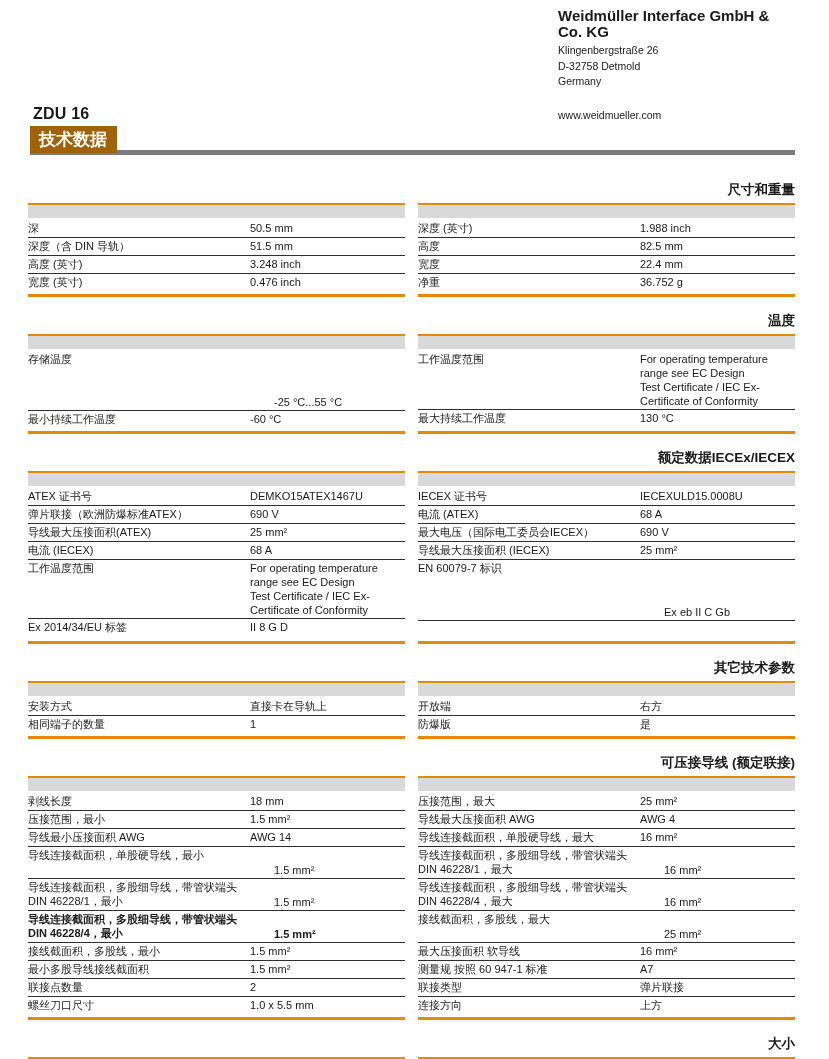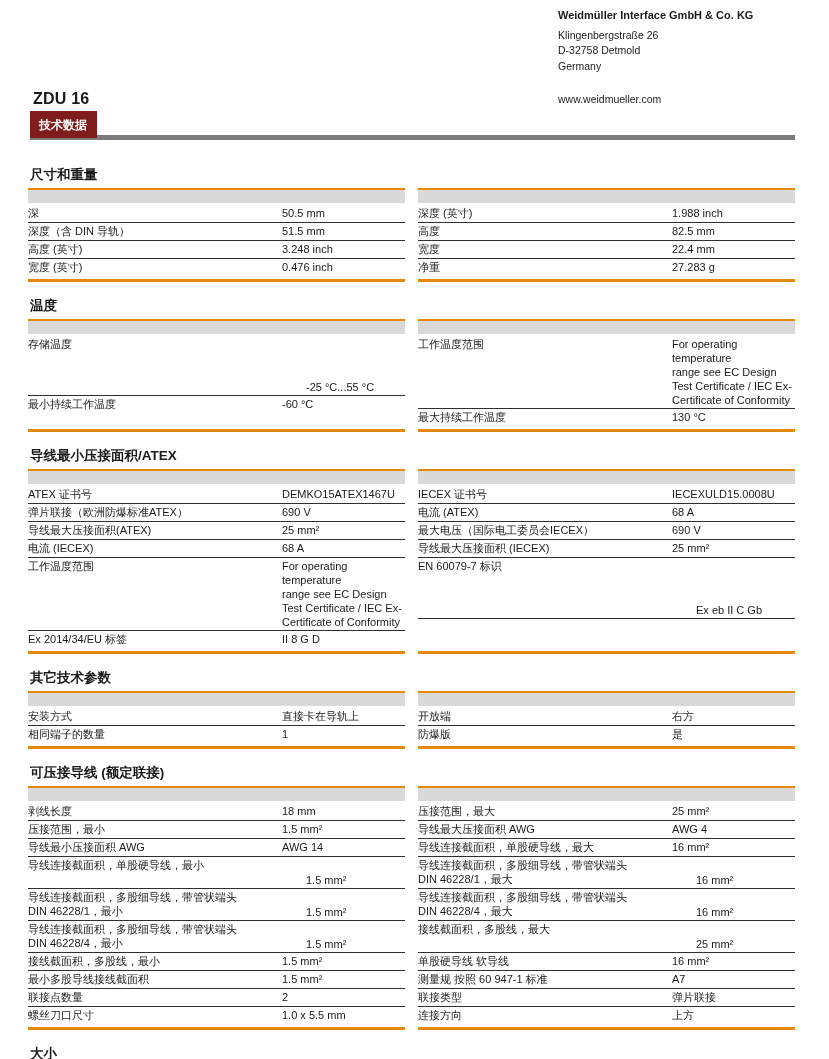--- a/index.html
+++ b/index.html
@@ -9,49 +9,49 @@
     color:#1a1a1a;
     -webkit-font-smoothing:antialiased;
     box-sizing:border-box;
   }
   .page{padding:8px 34px 20px 28px;box-sizing:border-box;}
 
   
   .hdr{display:flex;justify-content:space-between;align-items:flex-end;}
   .product{font-size:16px;font-weight:bold;margin:2px 0 0 5px;letter-spacing:.2px;}
   .company{width:237px;font-size:10.5px;line-height:15.5px;}
-  .company .name{font-weight:bold;font-size:11px;margin-bottom:4px;}
+  .company .name{font-weight:bold;font-size:15px;margin-bottom:4px;}
   .company .site{margin-top:18px;}
 
   
   .banner{position:relative;margin-top:3px;height:29px;}
   .banner .bar{position:absolute;left:2px;right:0;bottom:0;height:5px;background:#7b7b7b;}
   .banner .box{
     position:absolute;left:2px;top:0;z-index:1;
-    background:#7f1d1d;color:#ffffff;
-    font-weight:bold;font-size:12px;line-height:18px;
+    background:#a16207;color:#ffffff;
+    font-weight:bold;font-size:17px;line-height:18px;
     padding:5px 10px 4px 9px;
   }
 
   
   #sections{margin-top:26px;}
   .section{margin-top:15px;}
   .section:first-child{margin-top:0;}
-  .section-title{font-size:13.5px;font-weight:bold;margin:0 0 4px 2px;}
+  .section-title{font-size:13.5px;font-weight:bold;margin:0 0 4px 2px;text-align:right;}
   .cols{display:flex;gap:13px;}
   .tbl{flex:1;border-bottom:3px solid #e5890a;padding-bottom:3px;}
   .band{height:13px;background:#d9d9d9;border-top:2px solid #e5890a;margin-bottom:2px;}
   .row{
     display:flex;min-height:15px;
     border-bottom:1px solid #2f2f2f;
     padding:1px 0;
     font-size:11px;line-height:14px;
   }
   .row .lbl{width:222px;flex:none;padding-right:8px;box-sizing:border-box;}
-  .row .val{flex:1;white-space:pre-line;margin-left:32px;}
+  .row .val{flex:1;white-space:pre-line;}
   .row.vb{align-items:flex-end;gap:24px;}
   .row.vb .lbl{align-self:flex-start;}
   .tbl .row:last-child{border-bottom:none;}
   .row.noline{border-bottom:none;}
 </style>
 </head>
 <body>
 
 <div class="page">
 
@@ -103,21 +103,21 @@
             <div class="row">
               <span class="lbl">高度</span>
               <span class="val">82.5 mm</span>
             </div>
             <div class="row">
               <span class="lbl">宽度</span>
               <span class="val">22.4 mm</span>
             </div>
             <div class="row">
               <span class="lbl">净重</span>
-              <span class="val">27.283 g</span>
+              <span class="val">36.752 g</span>
             </div>
           </div>
         </div>
       </div>
       <div class="section">
         <div class="section-title">温度</div>
         <div class="cols">
           <div class="tbl">
             <div class="band"></div>
             <div class="row vb" style="min-height: 57px;">
@@ -139,21 +139,21 @@
 Certificate of Conformity</span>
             </div>
             <div class="row">
               <span class="lbl">最大持续工作温度</span>
               <span class="val">130 °C</span>
             </div>
           </div>
         </div>
       </div>
       <div class="section">
-        <div class="section-title">导线最小压接面积/ATEX</div>
+        <div class="section-title">额定数据IECEx/IECEX</div>
         <div class="cols">
           <div class="tbl">
             <div class="band"></div>
             <div class="row">
               <span class="lbl">ATEX 证书号</span>
               <span class="val">DEMKO15ATEX1467U</span>
             </div>
             <div class="row">
               <span class="lbl">弹片联接（欧洲防爆标准ATEX）</span>
               <span class="val">690 V</span>
@@ -252,21 +252,21 @@
               <span class="val">AWG 14</span>
             </div>
             <div class="row vb" style="min-height: 29px;">
               <span class="lbl">导线连接截面积，单股硬导线，最小</span>
               <span class="val">1.5 mm²</span>
             </div>
             <div class="row vb" style="min-height: 29px;">
               <span class="lbl">导线连接截面积，多股细导线，带管状端头 DIN 46228/1，最小</span>
               <span class="val">1.5 mm²</span>
             </div>
-            <div class="row vb" style="min-height: 29px;">
+            <div class="row vb" style="min-height: 29px; font-weight: bold;">
               <span class="lbl">导线连接截面积，多股细导线，带管状端头 DIN 46228/4，最小</span>
               <span class="val">1.5 mm²</span>
             </div>
             <div class="row">
               <span class="lbl">接线截面积，多股线，最小</span>
               <span class="val">1.5 mm²</span>
             </div>
             <div class="row">
               <span class="lbl">最小多股导线接线截面积</span>
               <span class="val">1.5 mm²</span>
@@ -300,21 +300,21 @@
             </div>
             <div class="row vb" style="min-height: 29px;">
               <span class="lbl">导线连接截面积，多股细导线，带管状端头 DIN 46228/4，最大</span>
               <span class="val">16 mm²</span>
             </div>
             <div class="row vb" style="min-height: 29px;">
               <span class="lbl">接线截面积，多股线，最大</span>
               <span class="val">25 mm²</span>
             </div>
             <div class="row">
-              <span class="lbl">单股硬导线 软导线</span>
+              <span class="lbl">最大压接面积 软导线</span>
               <span class="val">16 mm²</span>
             </div>
             <div class="row">
               <span class="lbl">测量规 按照 60 947-1 标准</span>
               <span class="val">A7</span>
             </div>
             <div class="row">
               <span class="lbl">联接类型</span>
               <span class="val">弹片联接</span>
             </div>

